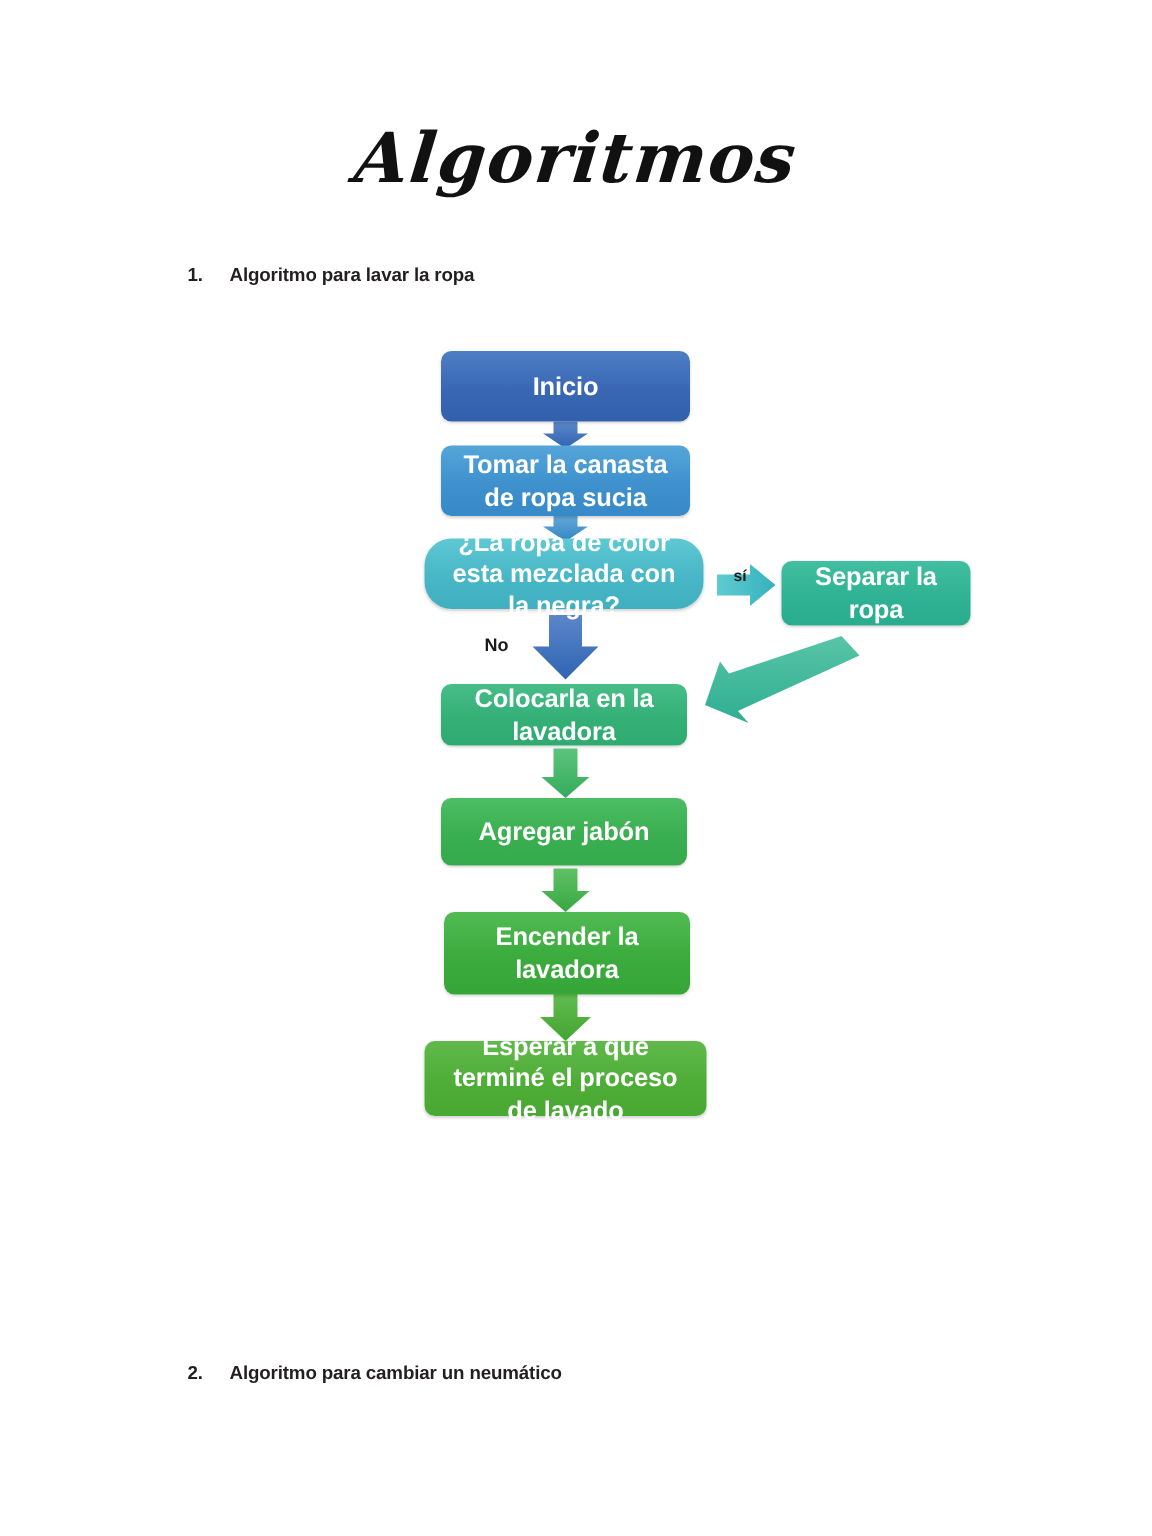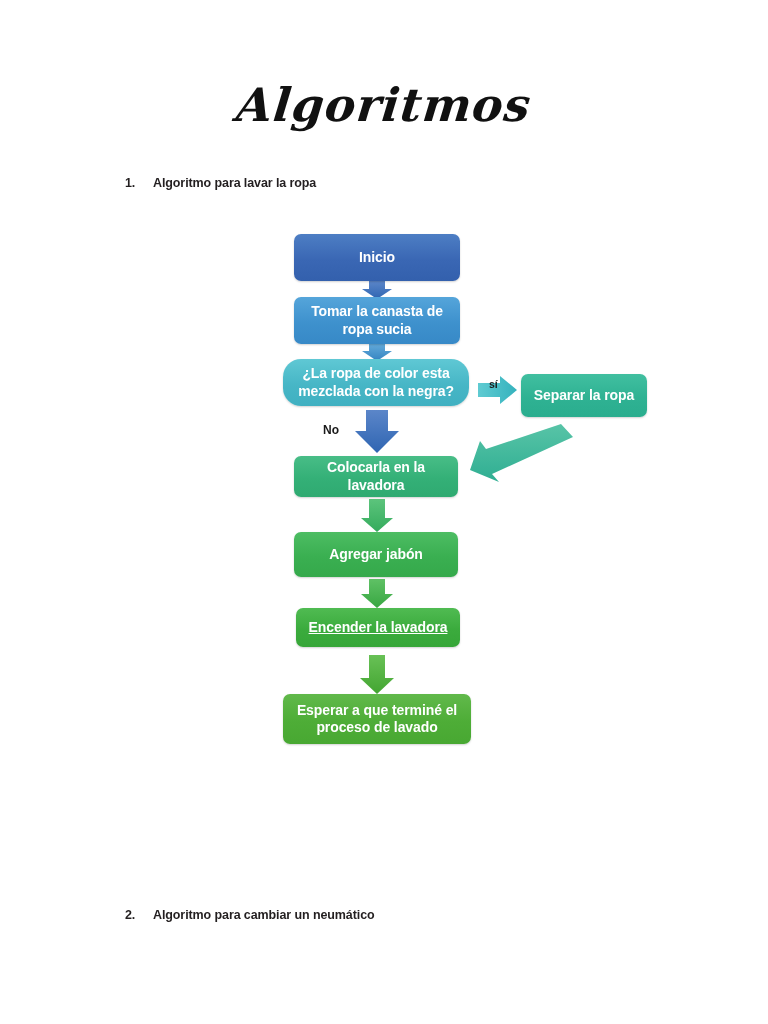--- a/index.html
+++ b/index.html
@@ -61,21 +61,21 @@
   #flowchart > * { pointer-events: auto; }
 
   .node {
     position: absolute;
     box-sizing: border-box;
     display: flex;
     align-items: center;
     justify-content: center;
     text-align: center;
     color: #ffffff;
-    font-size: 14px;
+    font-size: 17px;
     font-weight: 700;
     line-height: 1.25;
     border-radius: 7px;
     padding: 0 10px;
     letter-spacing: -0.1px;
     box-shadow: 0 1px 2px rgba(0,0,0,0.18);
   }
 
   
   #node-inicio {
@@ -98,23 +98,22 @@
   }
   #node-colocarla {
     left: 294px; top: 456px; width: 164px; height: 41px;
     background: linear-gradient(180deg, #48bd87 0%, #34b077 55%, #2faa71 100%);
   }
   #node-agregar {
     left: 294px; top: 532px; width: 164px; height: 45px;
     background: linear-gradient(180deg, #4dbd63 0%, #3aaf51 55%, #35a94b 100%);
   }
   #node-encender {
-    left: 296px; top: 608px; width: 164px; height: 39px;
+    left: 296px; top: 608px; width: 164px; height: 55px;
     background: linear-gradient(180deg, #50bb52 0%, #3bab3d 55%, #36a638 100%);
-    text-decoration: underline;
   }
   #node-esperar {
     left: 283px; top: 694px; width: 188px; height: 50px;
     background: linear-gradient(180deg, #61b94b 0%, #4ead37 55%, #48a832 100%);
   }
   #node-fin {
     left: 296px; top: 766px; width: 162px; height: 43px;
     background: linear-gradient(180deg, #7cb851 0%, #69ac3d 55%, #64a838 100%);
   }
 

